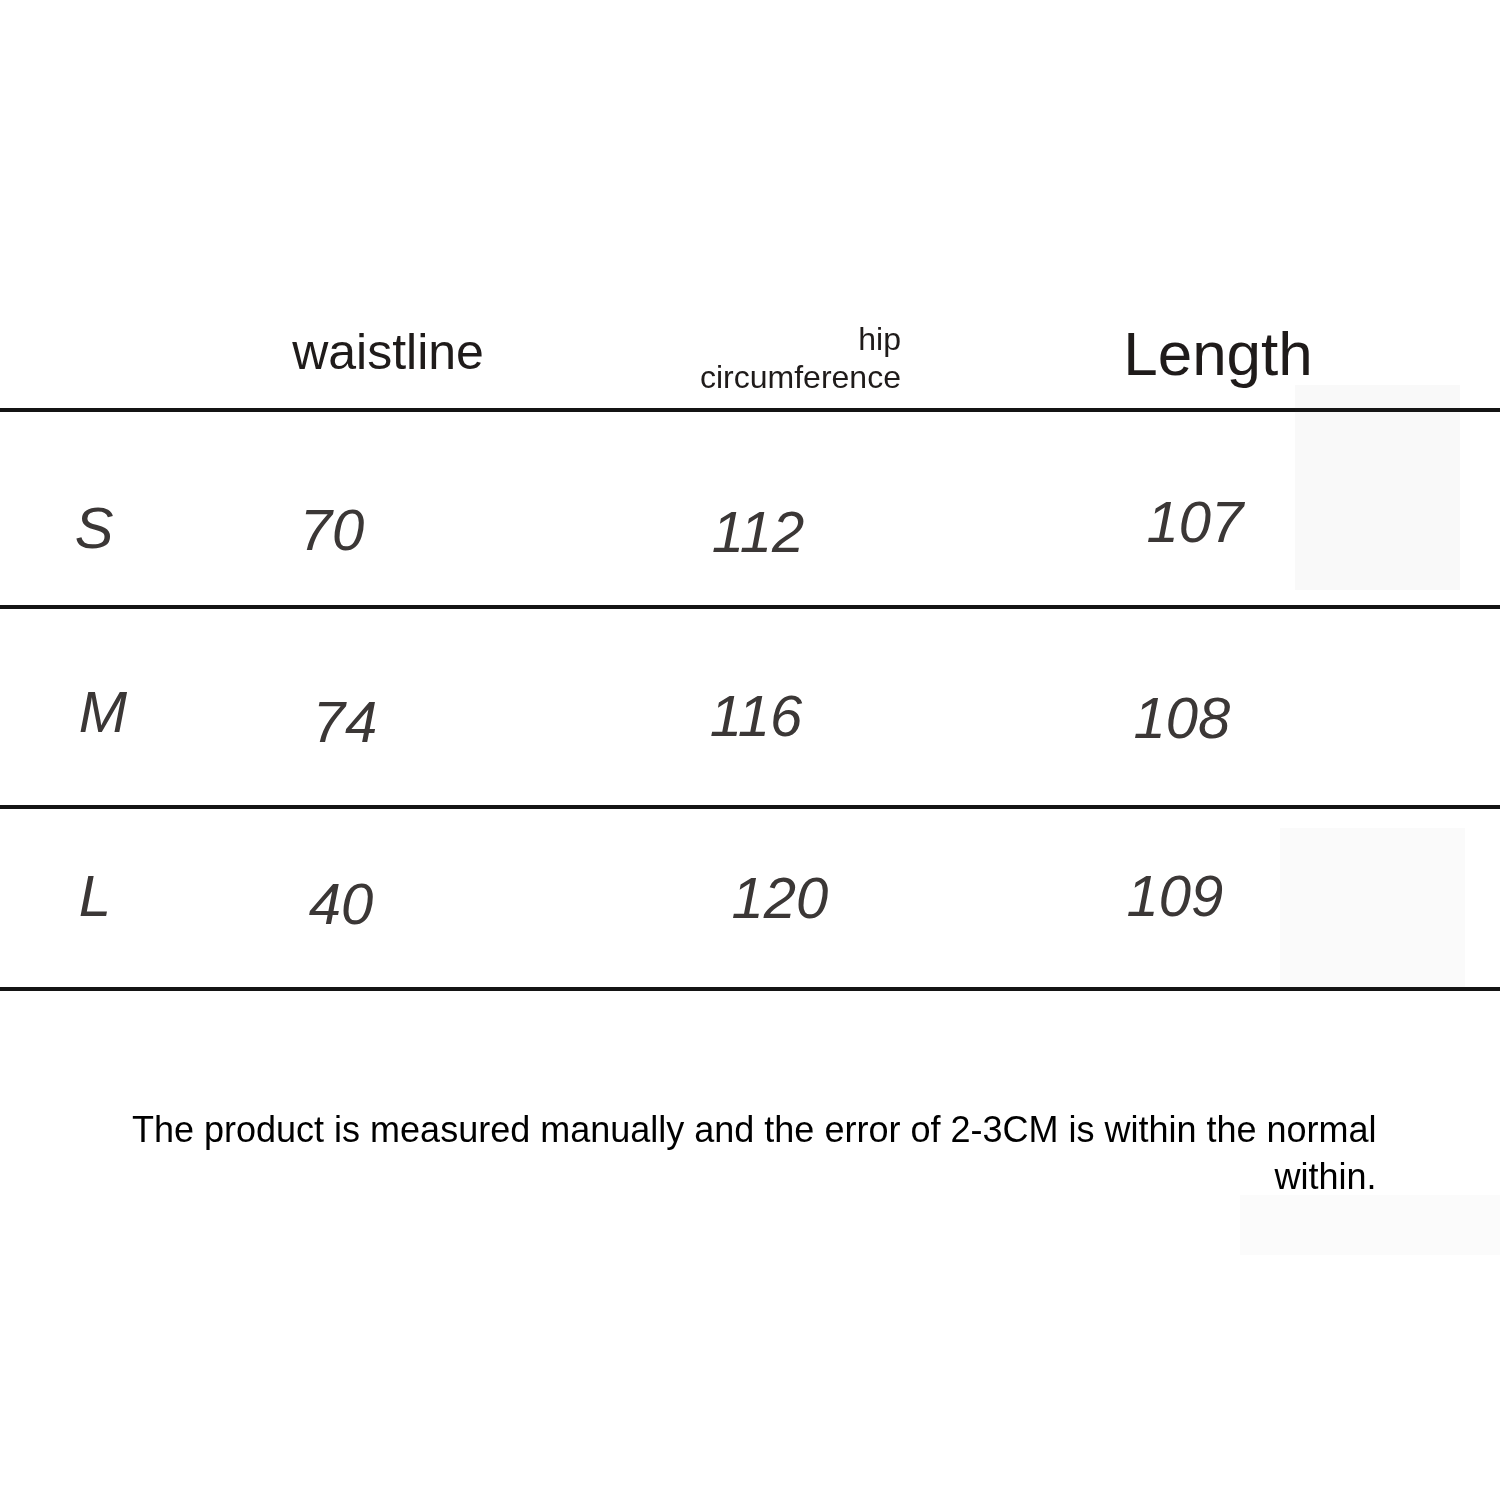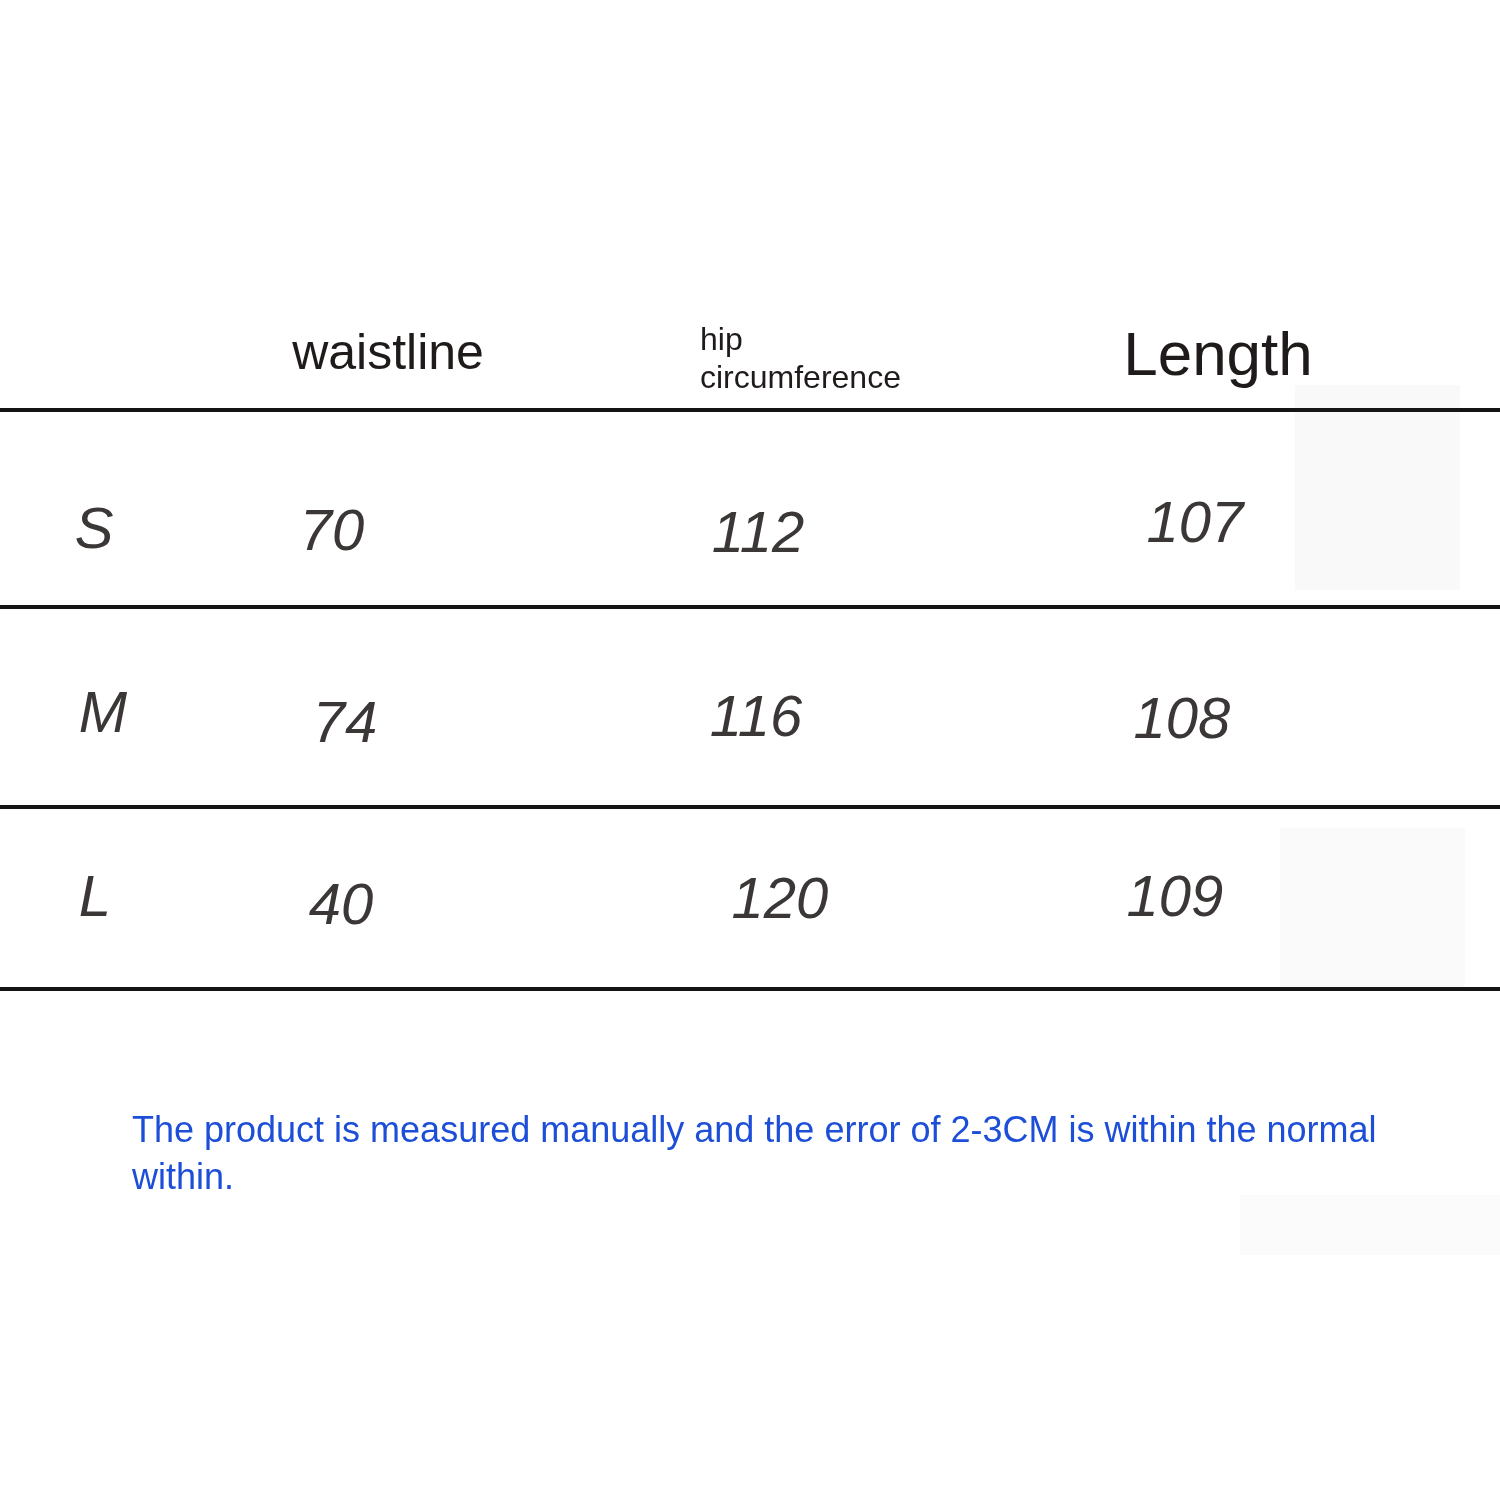--- a/index.html
+++ b/index.html
@@ -7,20 +7,21 @@
     padding: 0;
     background: #ffffff;
   }
   .stage {
     position: relative;
     width: 1500px;
     height: 1500px;
     background: #ffffff;
     overflow: hidden;
     font-family: "Liberation Sans", sans-serif;
+    text-align: right;
   }
   .hline {
     position: absolute;
     left: 0;
     width: 1500px;
     height: 4px;
     background: #141414;
   }
   .hdr {
     position: absolute;
@@ -40,21 +41,21 @@
     color: #3b3736;
     white-space: nowrap;
     line-height: 1.1;
   }
   .note {
     position: absolute;
     left: 132px;
     top: 1106px;
     font-size: 36px;
     line-height: 47px;
-    color: #1d4ed8;
+    color: #000000;
     white-space: nowrap;
   }
   .artifact {
     position: absolute;
     pointer-events: none;
   }
   .a1 { left: 1295px; top: 385px;  width: 165px; height: 205px; background: rgba(90,85,80,0.035); }
   .a2 { left: 1280px; top: 828px;  width: 185px; height: 160px; background: rgba(90,85,80,0.03); }
   .a3 { left: 1240px; top: 1195px; width: 260px; height: 60px;  background: rgba(90,85,80,0.025); }
 </style>

